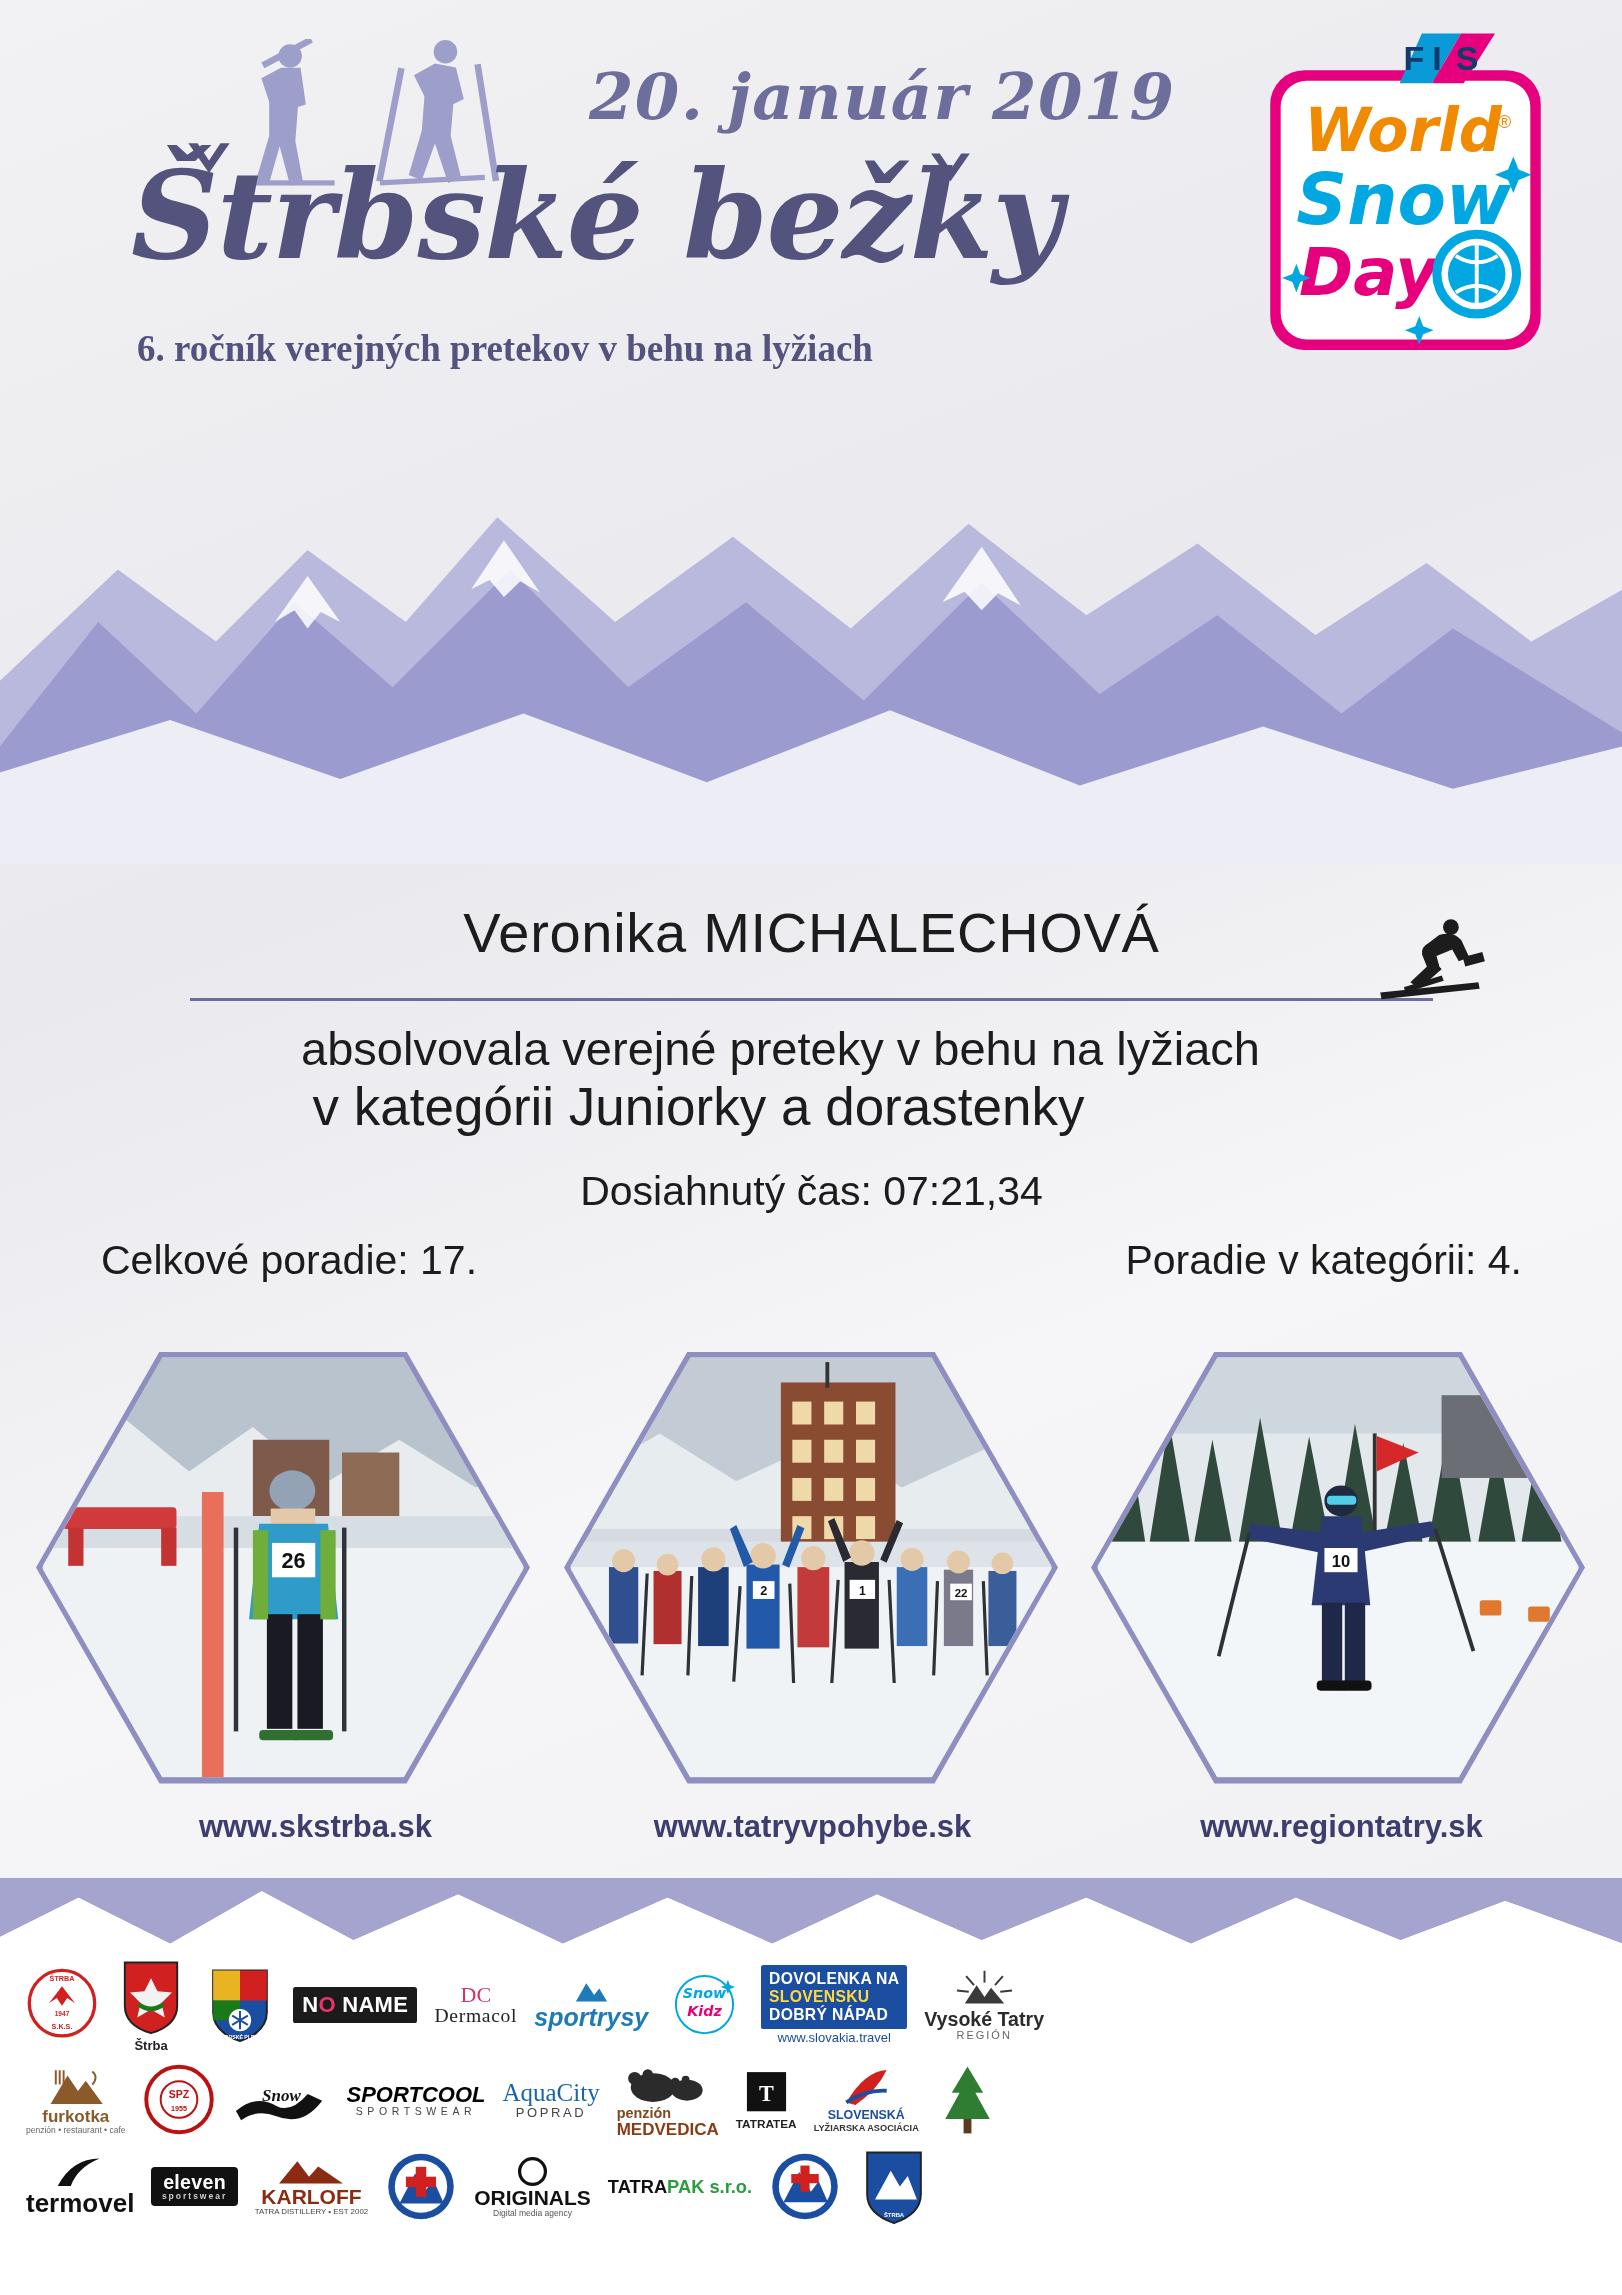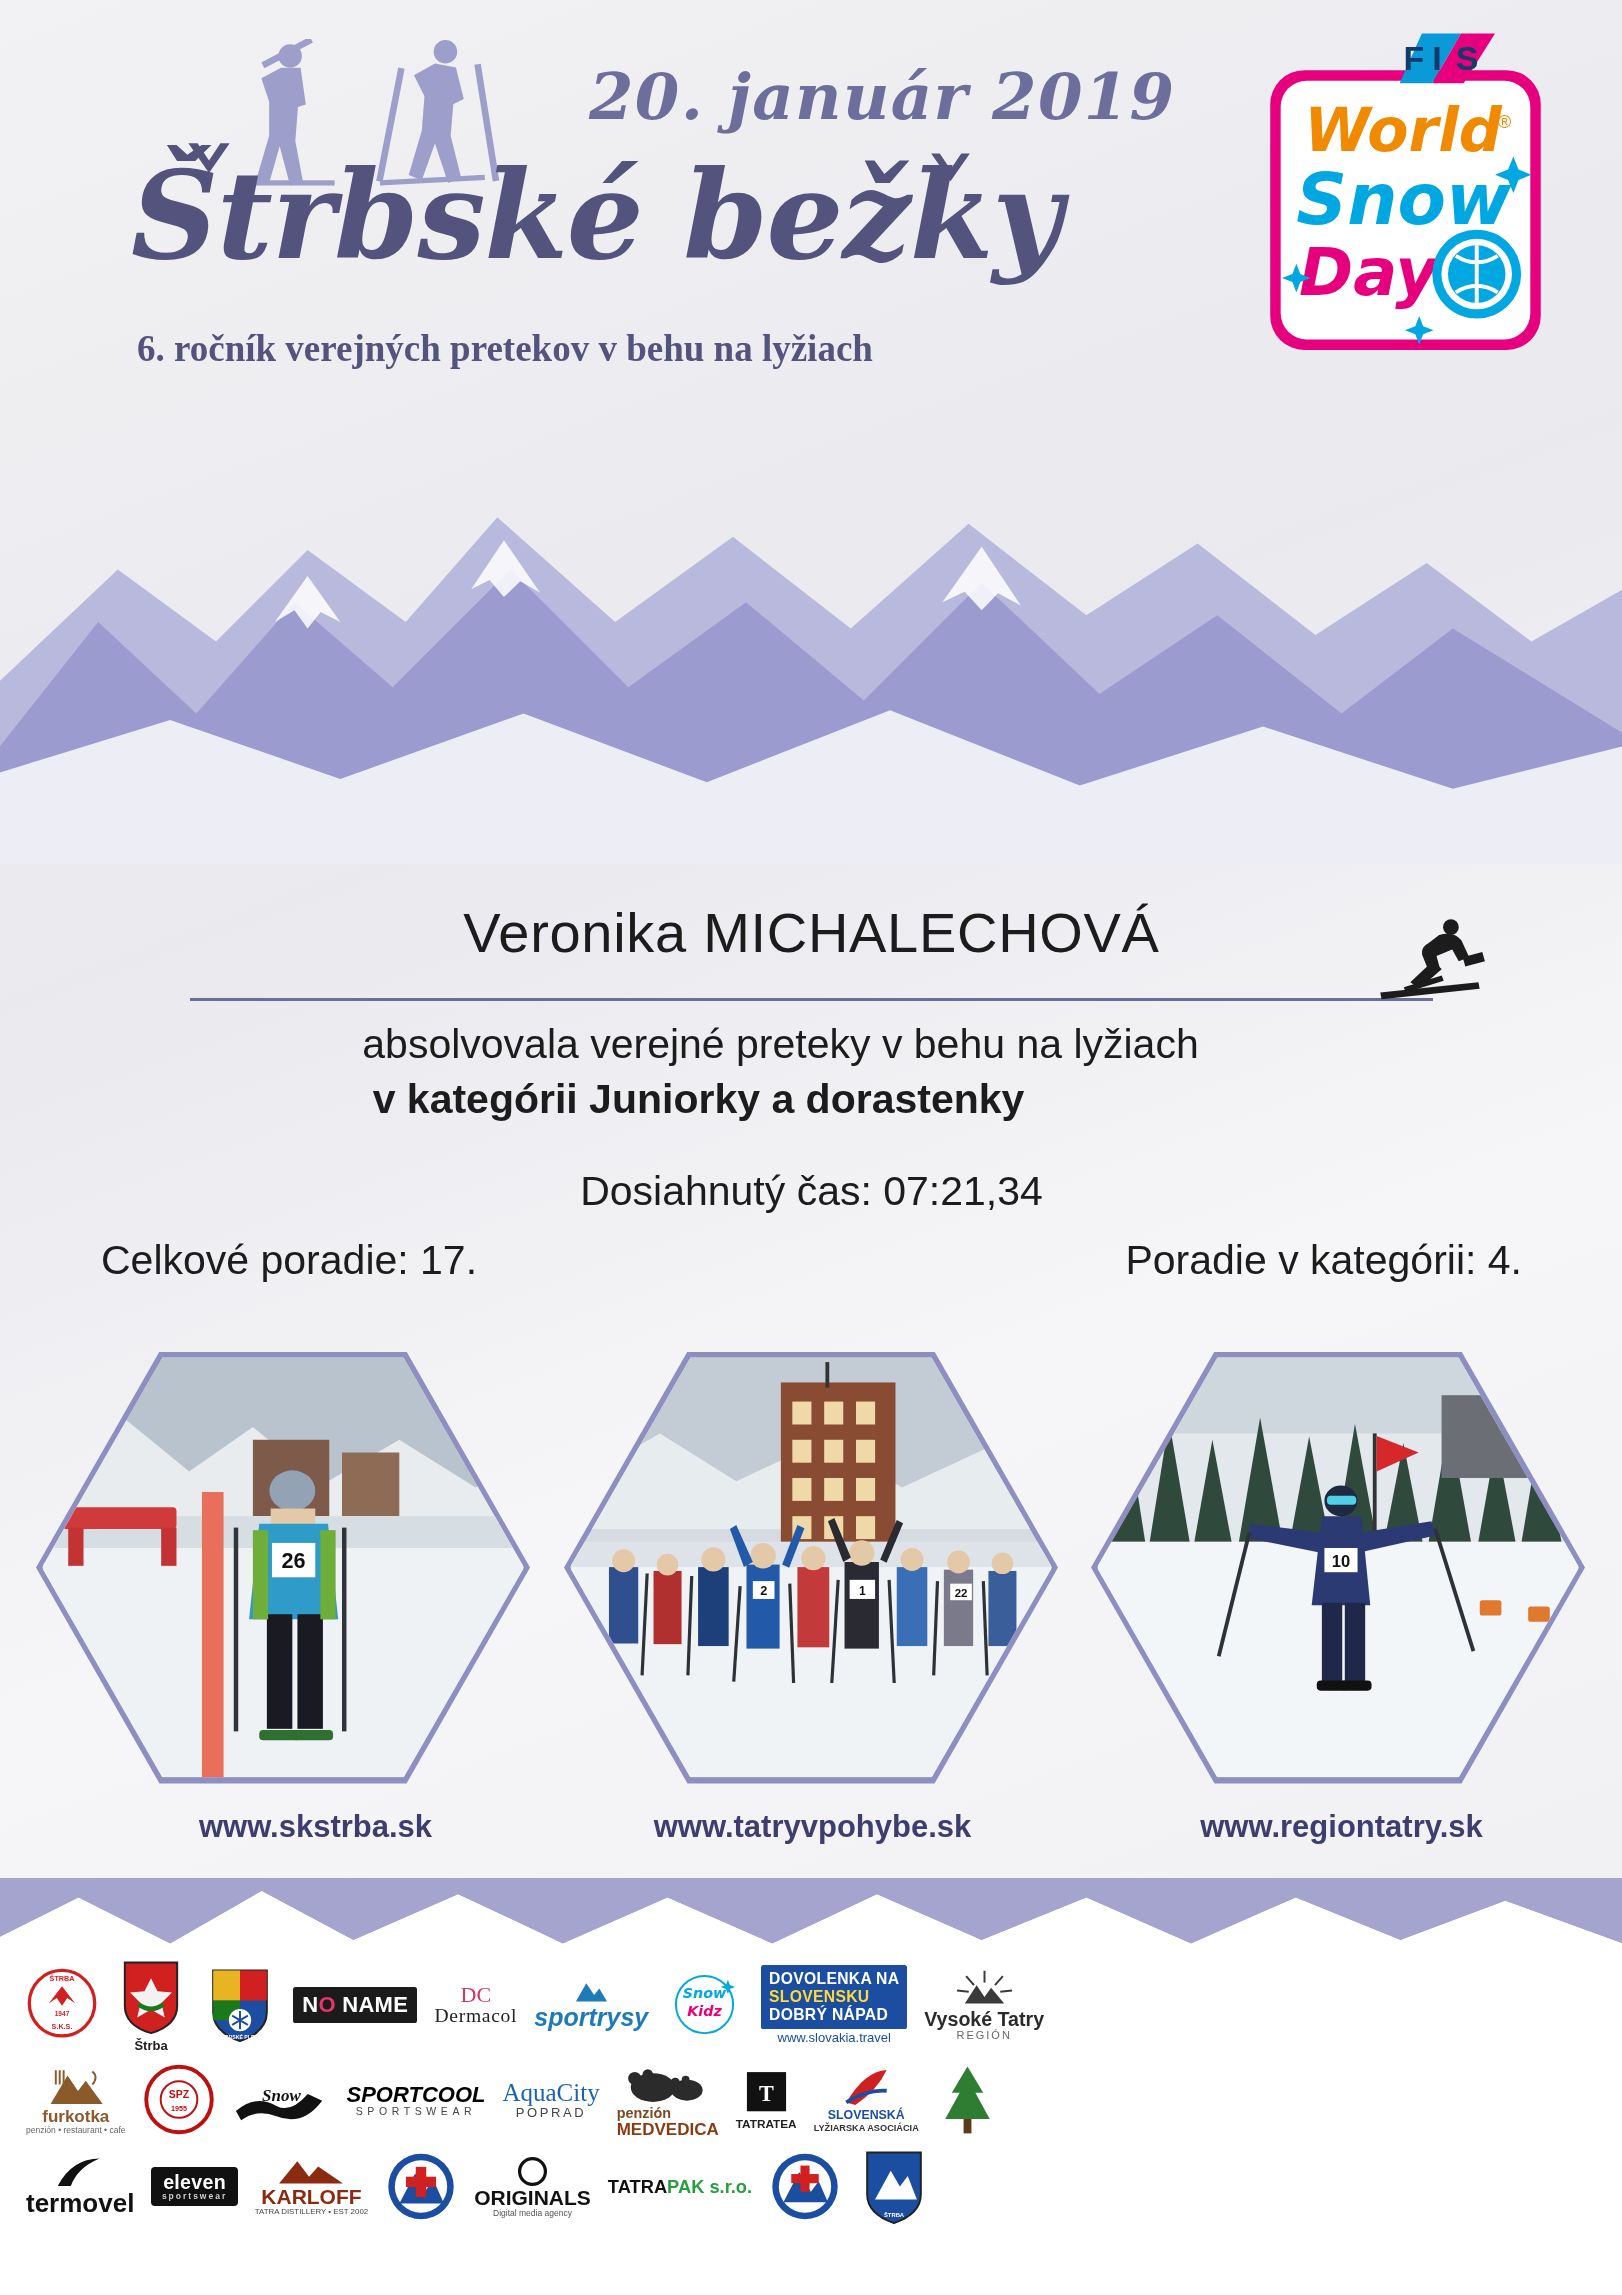--- a/index.html
+++ b/index.html
@@ -121,33 +121,32 @@
     width: 157px;
     height: 105px;
   }
 
   .line-1 {
     position: absolute;
     top: 1021px;
     left: 0;
     width: 1561px;
     text-align: center;
-    font-size: 41px;
+    font-size: 47px;
     color: #1c1c1c;
   }
 
   .line-2 {
     position: absolute;
     top: 1076px;
     left: 0;
     width: 1397px;
     text-align: center;
-    font-size: 41px;
+    font-size: 53px;
     color: #1c1c1c;
-    font-weight: bold;
   }
 
   .time-line {
     position: absolute;
     top: 1168px;
     left: 0;
     width: 1623px;
     text-align: center;
     font-size: 41px;
     color: #1c1c1c;

